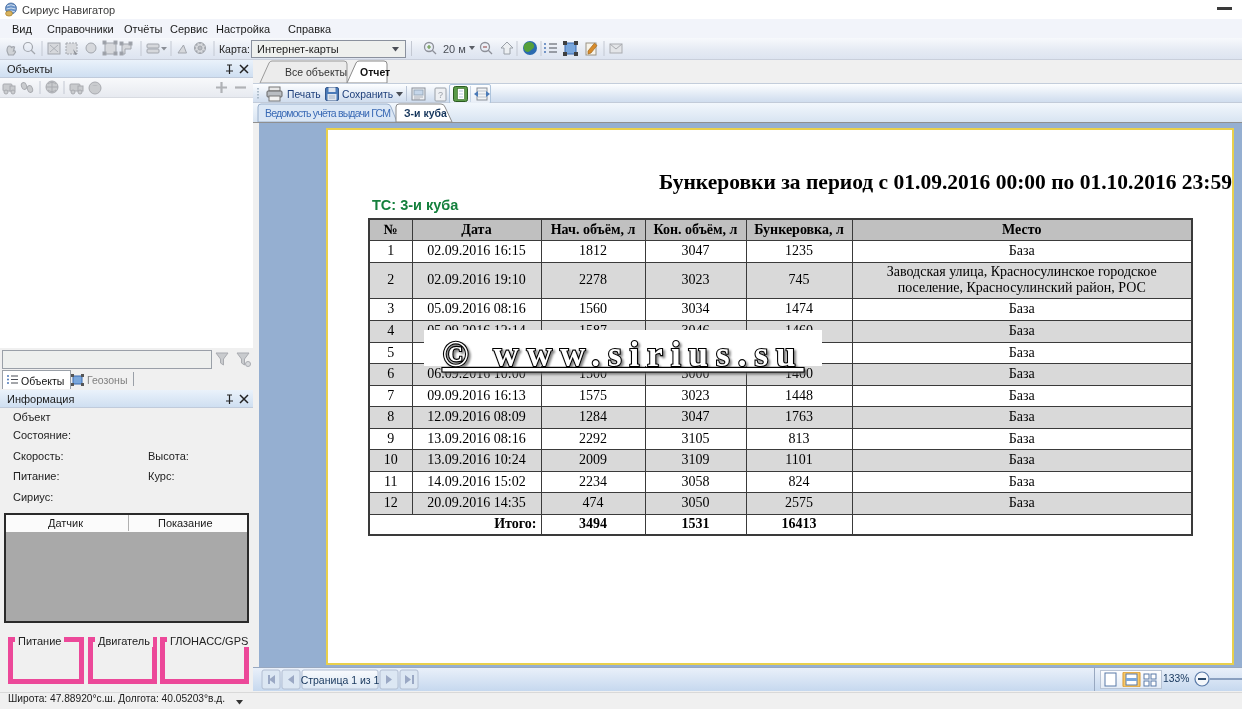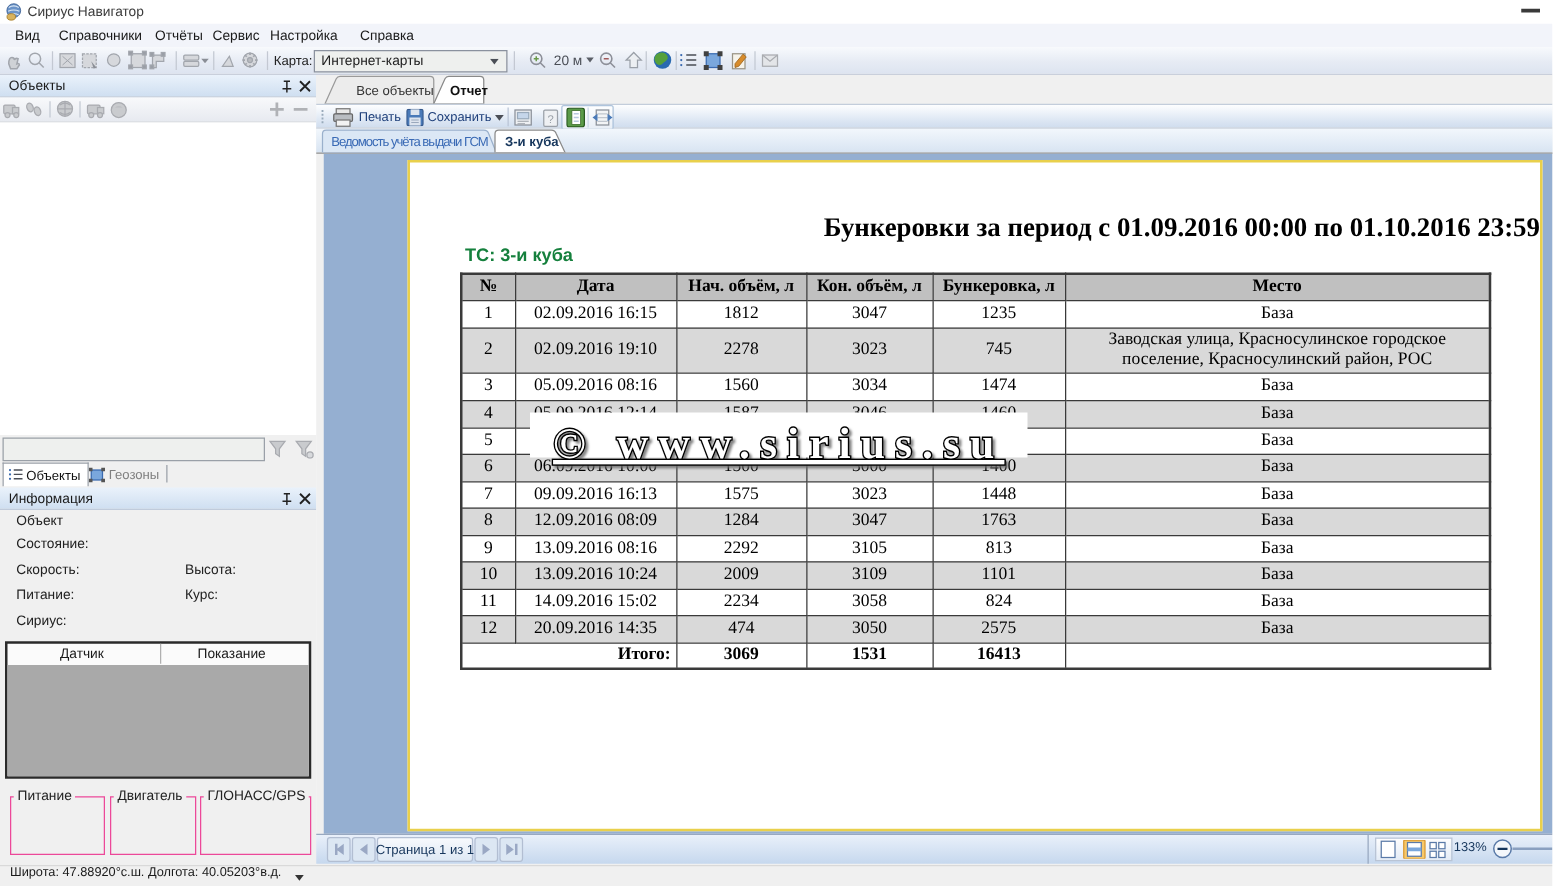--- a/index.html
+++ b/index.html
@@ -37,21 +37,21 @@
 #bottomtabs { left:0; top:310px; width:253px; height:19px; background:#f0f0f0; }
 .btab { position:absolute; top:0; height:19px; font-size:10.5px; padding:4px 6px 0 6px; }
 .btab.active { background:#fff; border:1px solid #9aa0a8; border-bottom:none; color:#111; }
 .btab.inactive { color:#808080; }
 
 .ifield { position:absolute; font-size:11px; color:#222; }
 
 #sensortable { left:4px; top:453px; width:245px; height:110px; border:2px solid #2a2a2a; background:#fbfbfb; }
 #sensorbody { position:absolute; left:0; top:17px; width:241px; height:89px; background:#a9a9a9; }
 
-.groupbox { position:absolute; top:577px; height:47px; border:1px solid #ec4899;text-decoration:underline; }
+.groupbox { position:absolute; top:577px; height:47px; border:5px solid #ec4899;text-decoration:underline; }
 .grouplabel { position:absolute; top:-7px; left:2px; background:#f0f0f0; padding:0 3px; font-size:11px; color:#222; white-space:nowrap; }
 
 
 #statusbar { left:0; top:692px; width:1242px; height:17px; background:#f0f0f0; border-top:1px solid #d9d9d9; }
 #statustext { left:8px; top:0; font-size:10.2px; color:#1a1a1a; }
 
 
 #rightside { left:253px; top:60px; width:989px; height:632px; background:#f0f0f0; }
 
 #tabrow { left:0; top:0; width:989px; height:23px; background:#f0f0f0; }
@@ -450,21 +450,21 @@
         <tr class="g" style="height:22px">
               <td>12</td>
               <td>20.09.2016 14:35</td>
               <td>474</td>
               <td>3050</td>
               <td>2575</td>
               <td>База</td>
             </tr>
         <tr style="height:21px">
               <td colspan="2" style="text-align:right;font-weight:bold">Итого:</td>
-              <td style="font-weight:bold">3069</td>
+              <td style="font-weight:bold">3494</td>
               <td style="font-weight:bold">1531</td>
               <td style="font-weight:bold">16413</td>
               <td></td>
             </tr>
       </tbody>
         </table>
       <div id="watermark"><svg width="398" height="48">
         <text x="199" y="36" text-anchor="middle" font-family="Liberation Serif" font-size="35" font-weight="bold" letter-spacing="8" fill="#fff" stroke="#000" stroke-width="2.2" paint-order="stroke" text-decoration="underline">© www.sirius.su</text>
       </svg></div>
     </div>

